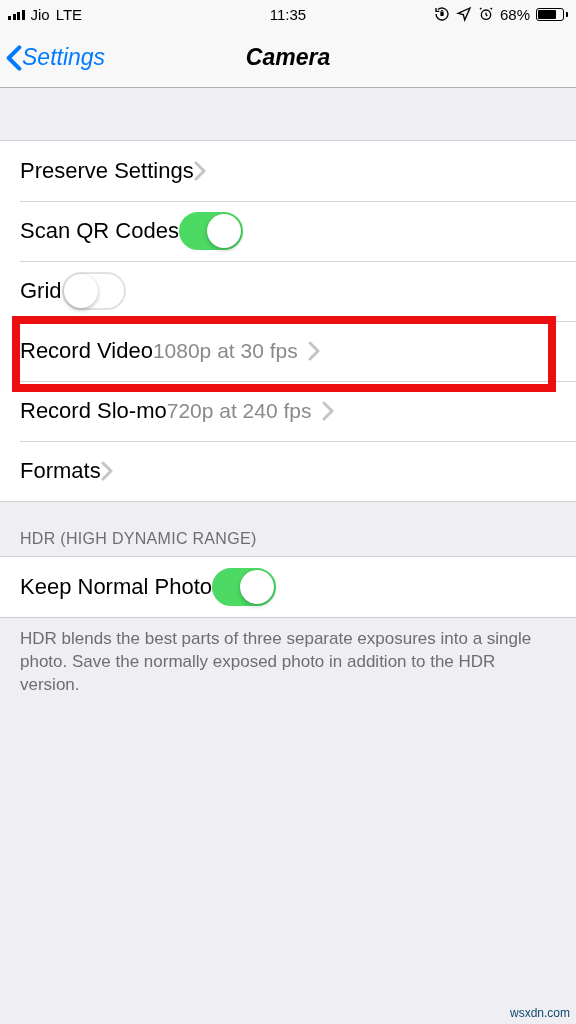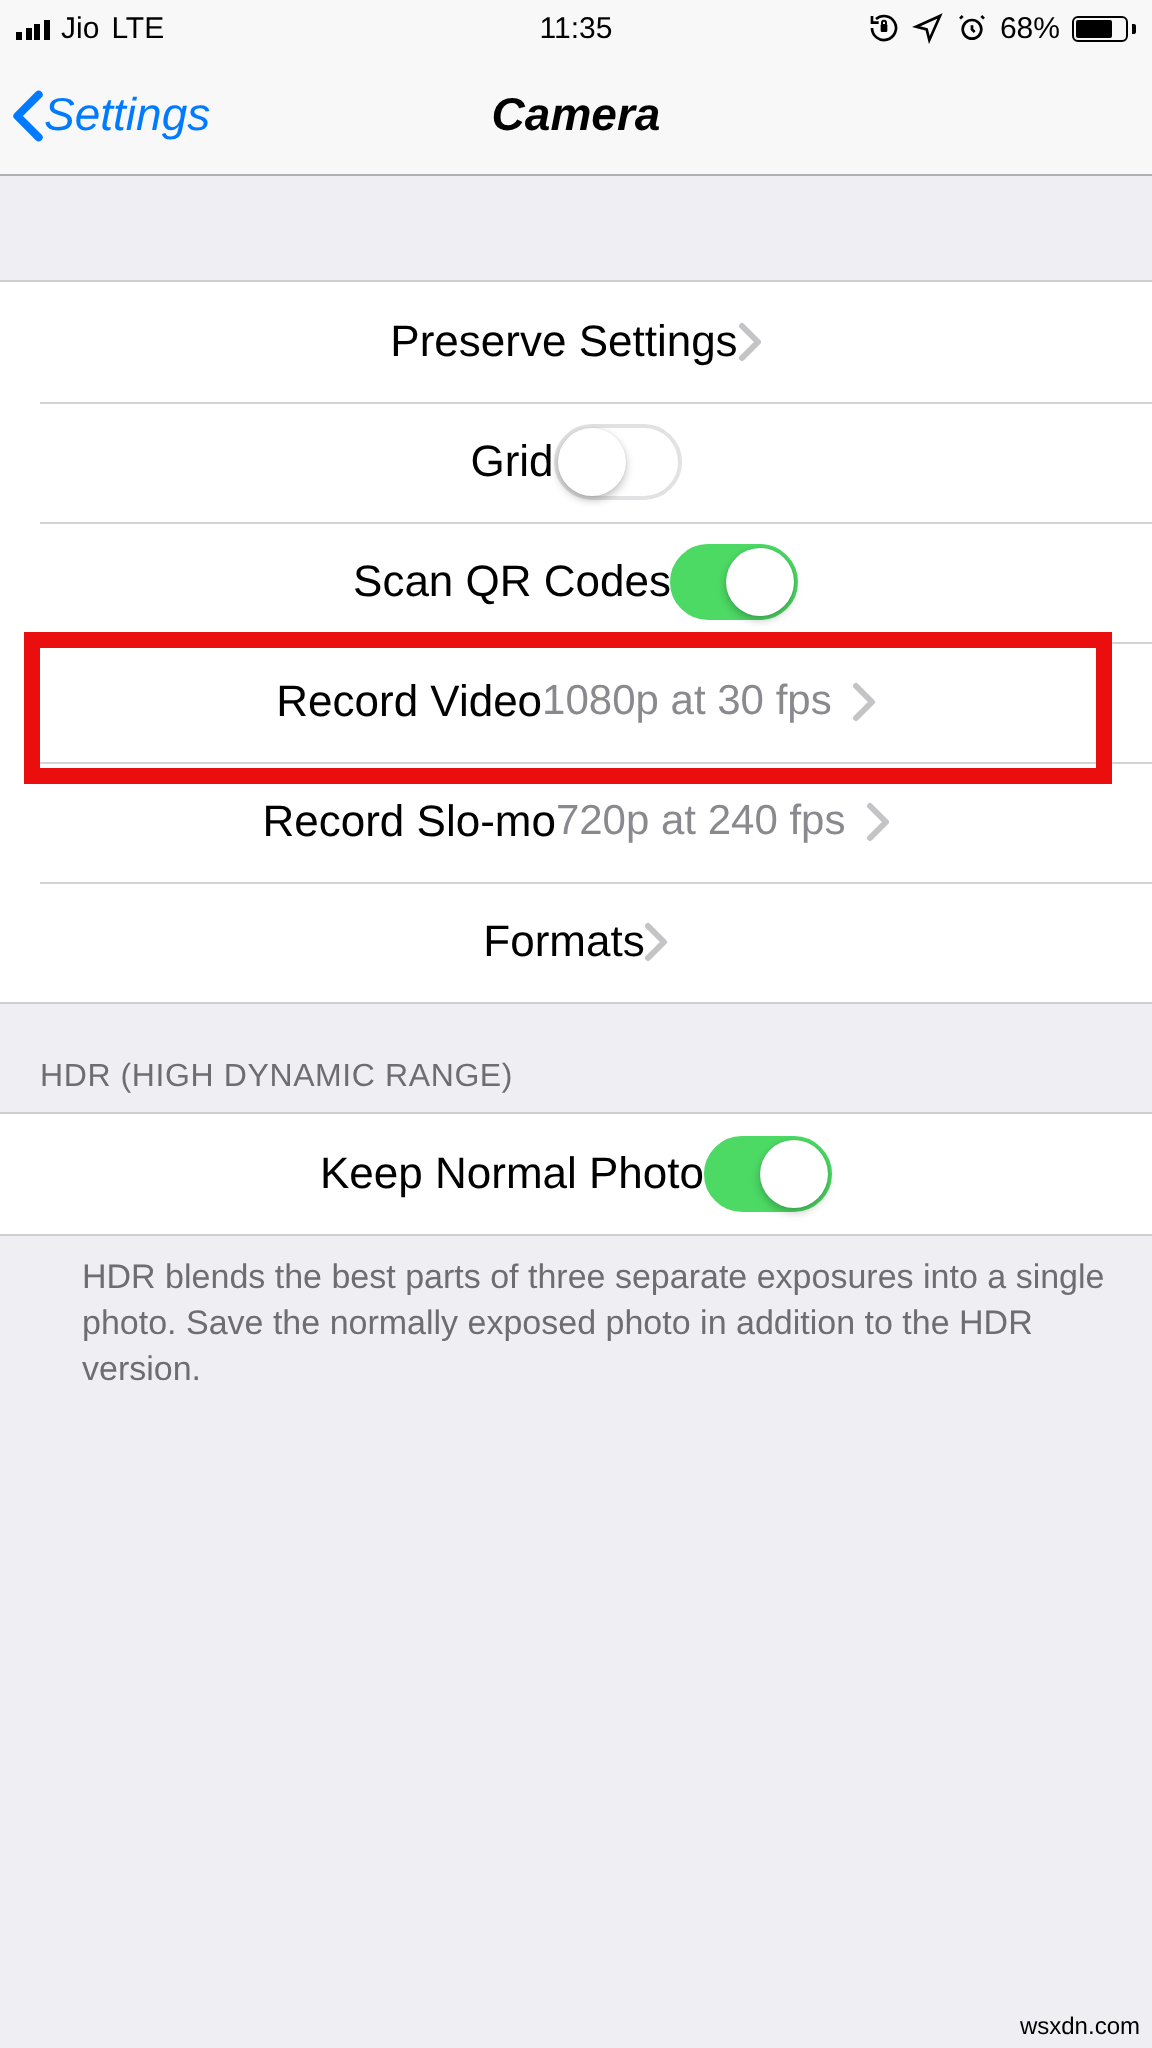--- a/index.html
+++ b/index.html
@@ -41,21 +41,21 @@
       font-style: italic;
     }
     .nav-back { display: flex; align-items: center; color: #007aff; font-size: 23px; padding-left: 6px; cursor: pointer; }
     .chev-left { width: 16px; height: 28px; }
     .nav-title { position: absolute; left: 50%; transform: translateX(-50%); font-size: 23px; font-weight: 600; }
     .spacer-top { height: 52px; }
     .section { background: #fff; border-top: 1px solid #cfcfd0; border-bottom: 1px solid #cfcfd0; }
     .row {
       display: flex;
       align-items: center;
-      justify-content: center;
+      justify-content: flex-start;
       min-height: 60px;
       padding: 0 20px;
       cursor: pointer;
       position: relative;
     }
     .row + .row::before {
       content: "";
       position: absolute;
       left: 20px; right: 0; top: 0;
       height: 1px;
@@ -90,28 +90,27 @@
       font-size: 16px;
       color: #6d6d72;
       letter-spacing: 0.3px;
       padding: 8px 20px;
     }
     .section-footer {
       font-size: 17px;
       color: #6d6d72;
       line-height: 1.35;
       padding: 10px 20px 0 20px;
-      margin-left: 21px;
     }
     .watermark {
       position: absolute;
       right: 6px;
       bottom: 4px;
       font-size: 12px;
-      color: #000000;
+      color: #0c4a6e;
       margin-left: 15px;
     }
     .icon-sm { width: 16px; height: 16px; display: inline-block; }
   </style>
 </head>
 <body>
 
 <div class="status-bar">
   <div class="status-left">
     <span class="signal">
@@ -166,79 +165,79 @@
   <div class="row">
     <span class="row-label">Preserve Settings</span>
     <span class="row-right">
       <svg class="chev" viewBox="0 0 12 20" fill="none" stroke="#c4c4c6" stroke-width="3" stroke-linecap="round" stroke-linejoin="round">
           <polyline points="2,2 10,10 2,18"></polyline>
         </svg>
     </span>
   </div>
 
   <div class="row">
+    <span class="row-label">Scan QR Codes</span>
+    <span class="row-right">
+      <span class="switch switch-on">
+          <span class="knob"></span>
+        </span>
+    </span>
+  </div>
+
+  <div class="row">
     <span class="row-label">Grid</span>
     <span class="row-right">
       <span class="switch switch-off">
           <span class="knob"></span>
         </span>
     </span>
   </div>
 
   <div class="row">
-    <span class="row-label">Scan QR Codes</span>
+    <span class="row-label">Record Video</span>
+    <span class="row-right">
+      <span class="row-value">1080p at 30 fps</span>
+      <svg class="chev" viewBox="0 0 12 20" fill="none" stroke="#c4c4c6" stroke-width="3" stroke-linecap="round" stroke-linejoin="round">
+          <polyline points="2,2 10,10 2,18"></polyline>
+        </svg>
+    </span>
+  </div>
+
+  <div class="row">
+    <span class="row-label">Record Slo-mo</span>
+    <span class="row-right">
+      <span class="row-value">720p at 240 fps</span>
+      <svg class="chev" viewBox="0 0 12 20" fill="none" stroke="#c4c4c6" stroke-width="3" stroke-linecap="round" stroke-linejoin="round">
+          <polyline points="2,2 10,10 2,18"></polyline>
+        </svg>
+    </span>
+  </div>
+
+  <div class="row">
+    <span class="row-label">Formats</span>
+    <span class="row-right">
+      <svg class="chev" viewBox="0 0 12 20" fill="none" stroke="#c4c4c6" stroke-width="3" stroke-linecap="round" stroke-linejoin="round">
+          <polyline points="2,2 10,10 2,18"></polyline>
+        </svg>
+    </span>
+  </div>
+
+  <div class="highlight-box" style="top:175px;"></div>
+</div>
+
+<div style="height:54px; display:flex; align-items:flex-end;">
+  <div class="section-header">HDR (HIGH DYNAMIC RANGE)</div>
+</div>
+
+<div class="section">
+  <div class="row">
+    <span class="row-label">Keep Normal Photo</span>
     <span class="row-right">
       <span class="switch switch-on">
           <span class="knob"></span>
         </span>
     </span>
   </div>
-
-  <div class="row">
-    <span class="row-label">Record Video</span>
-    <span class="row-right">
-      <span class="row-value">1080p at 30 fps</span>
-      <svg class="chev" viewBox="0 0 12 20" fill="none" stroke="#c4c4c6" stroke-width="3" stroke-linecap="round" stroke-linejoin="round">
-          <polyline points="2,2 10,10 2,18"></polyline>
-        </svg>
-    </span>
-  </div>
-
-  <div class="row">
-    <span class="row-label">Record Slo-mo</span>
-    <span class="row-right">
-      <span class="row-value">720p at 240 fps</span>
-      <svg class="chev" viewBox="0 0 12 20" fill="none" stroke="#c4c4c6" stroke-width="3" stroke-linecap="round" stroke-linejoin="round">
-          <polyline points="2,2 10,10 2,18"></polyline>
-        </svg>
-    </span>
-  </div>
-
-  <div class="row">
-    <span class="row-label">Formats</span>
-    <span class="row-right">
-      <svg class="chev" viewBox="0 0 12 20" fill="none" stroke="#c4c4c6" stroke-width="3" stroke-linecap="round" stroke-linejoin="round">
-          <polyline points="2,2 10,10 2,18"></polyline>
-        </svg>
-    </span>
-  </div>
-
-  <div class="highlight-box" style="top:175px;"></div>
-</div>
-
-<div style="height:54px; display:flex; align-items:flex-end;">
-  <div class="section-header">HDR (HIGH DYNAMIC RANGE)</div>
-</div>
-
-<div class="section">
-  <div class="row">
-    <span class="row-label">Keep Normal Photo</span>
-    <span class="row-right">
-      <span class="switch switch-on">
-          <span class="knob"></span>
-        </span>
-    </span>
-  </div>
 </div>
 
 <div class="section-footer">HDR blends the best parts of three separate exposures into a single photo. Save the normally exposed photo in addition to the HDR version.</div>
 
 <div class="watermark">wsxdn.com</div>
 
 </body></html>

